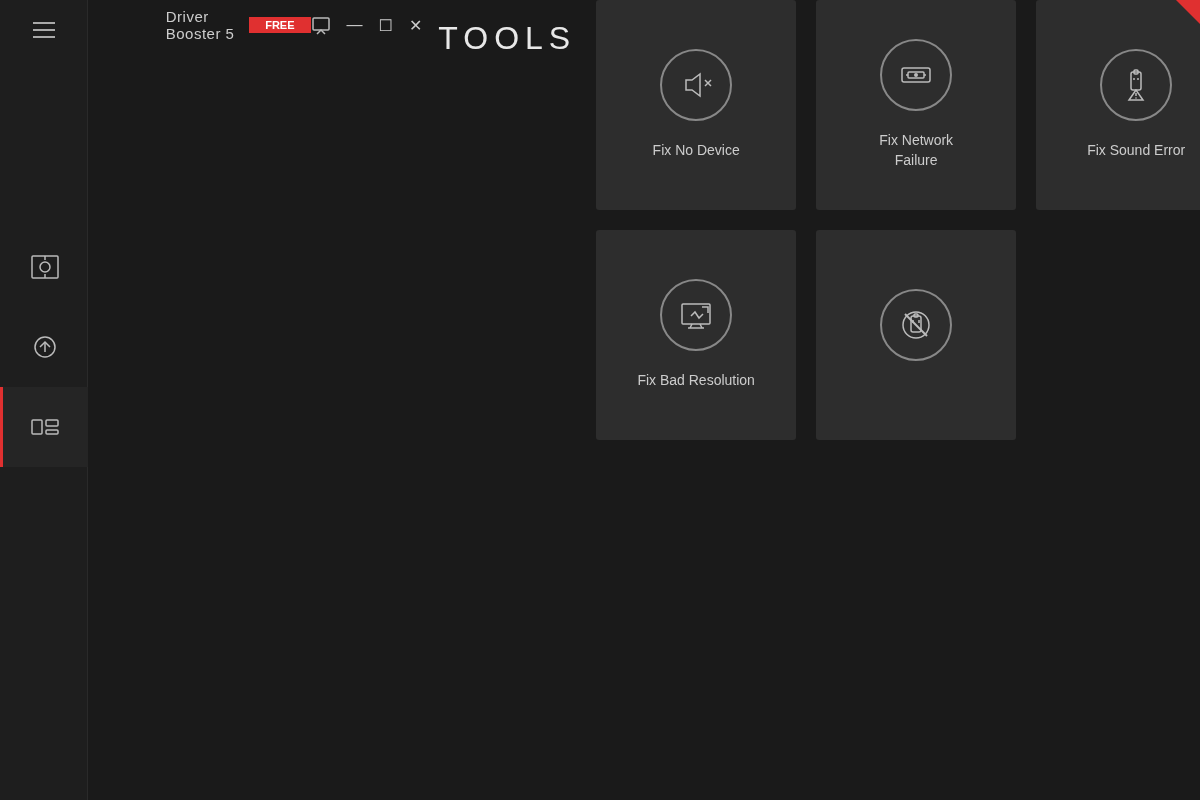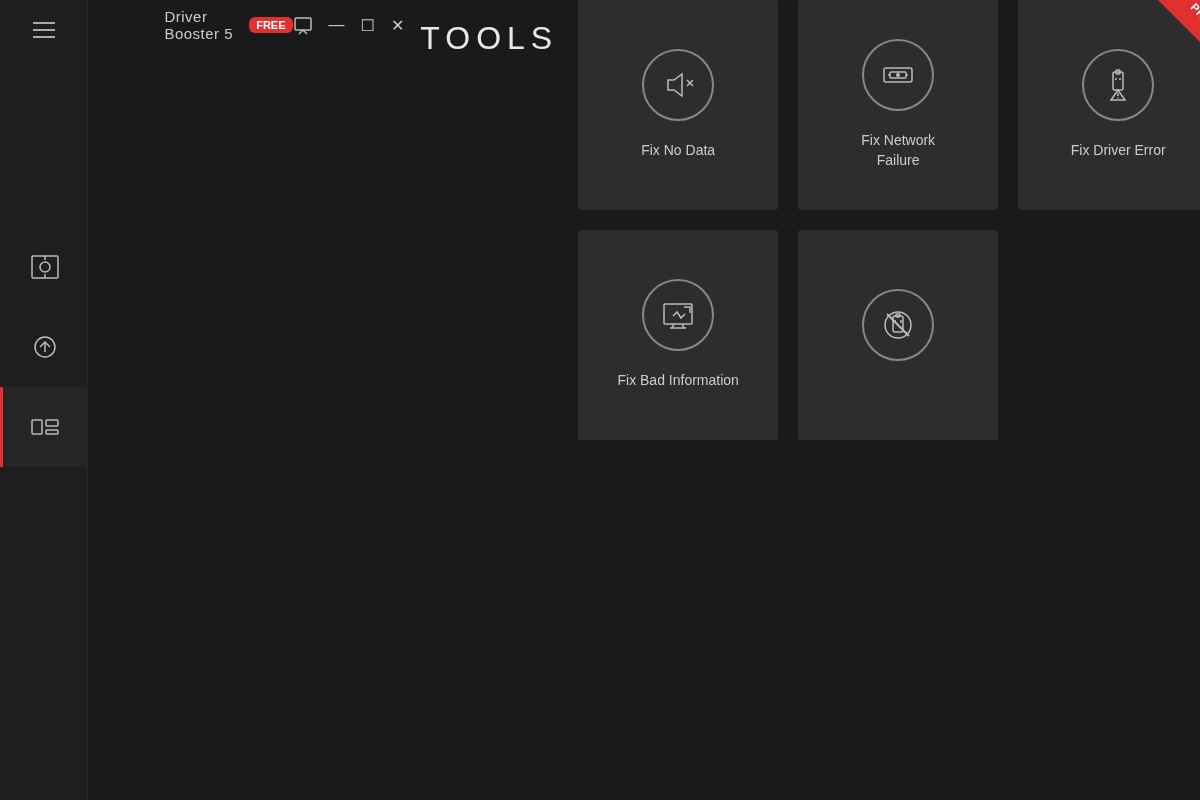--- a/index.html
+++ b/index.html
@@ -89,22 +89,22 @@
       font-size: 15px;
       color: #ccc;
       letter-spacing: 0.5px;
     }
 
     .free-badge {
       background-color: #e03030;
       color: #fff;
       font-size: 11px;
       font-weight: bold;
-      padding: 2px 7px;
-      border-radius: 6px;
+      padding: 2px 16px;
+      border-radius: 0;
     }
 
     .title-bar-controls {
       display: flex;
       gap: 16px;
       align-items: center;
     }
 
     .title-bar-btn {
       cursor: pointer;
@@ -293,21 +293,21 @@
   <div class="tools-grid">
 
     <div class="tool-card">
       <div class="tool-card-icon">
         <svg width="36" height="36" viewBox="0 0 36 36" stroke="#bbb" stroke-width="1.8">
           <polygon points="8,13 14,13 22,7 22,29 14,23 8,23"></polygon>
           <line x1="27" y1="13" x2="33" y2="19"></line>
           <line x1="33" y1="13" x2="27" y2="19"></line>
         </svg>
       </div>
-      <span class="tool-card-label">Fix No Data</span>
+      <span class="tool-card-label">Fix No Device</span>
     </div>
 
     <div class="tool-card">
       <div class="tool-card-icon">
         <svg width="38" height="38" viewBox="0 0 38 38" stroke="#bbb" stroke-width="1.8">
           <rect x="5" y="12" width="28" height="14" rx="2"></rect>
           <rect x="11" y="16" width="16" height="6" rx="1"></rect>
           <circle cx="19" cy="19" r="2" fill="#bbb" stroke="none"></circle>
           <line x1="9" y1="19" x2="11" y2="19"></line>
           <line x1="27" y1="19" x2="29" y2="19"></line>
@@ -325,36 +325,36 @@
           <rect x="14" y="6" width="10" height="18" rx="2"></rect>
           <rect x="17" y="4" width="4" height="4" rx="1"></rect>
           <line x1="17" y1="12" x2="17" y2="14"></line>
           <line x1="21" y1="12" x2="21" y2="14"></line>
 
           <polygon points="19,24 12,34 26,34"></polygon>
           <line x1="19" y1="27" x2="19" y2="30"></line>
           <circle cx="19" cy="32" r="0.8" fill="#bbb" stroke="none"></circle>
         </svg>
       </div>
-      <span class="tool-card-label">Fix Driver Error</span>
+      <span class="tool-card-label">Fix Sound Error</span>
     </div>
 
     <div class="tool-card">
       <div class="tool-card-icon">
         <svg width="38" height="38" viewBox="0 0 38 38" stroke="#bbb" stroke-width="1.8">
           <rect x="5" y="8" width="28" height="20" rx="1"></rect>
           <line x1="15" y1="28" x2="13" y2="32"></line>
           <line x1="23" y1="28" x2="25" y2="32"></line>
           <line x1="11" y1="32" x2="27" y2="32"></line>
           <polyline points="14,20 18,16 22,22 26,18"></polyline>
 
           <polyline points="25,11 31,11 31,17" stroke-width="1.5"></polyline>
         </svg>
       </div>
-      <span class="tool-card-label">Fix Bad Information</span>
+      <span class="tool-card-label">Fix Bad Resolution</span>
     </div>
 
     <div class="tool-card">
       <div class="tool-card-icon">
         <svg width="38" height="38" viewBox="0 0 38 38" stroke="#bbb" stroke-width="1.8">
           <circle cx="19" cy="19" r="13"></circle>
           <line x1="8" y1="8" x2="30" y2="30" stroke-width="2"></line>
 
           <rect x="14" y="10" width="10" height="16" rx="2" stroke-width="1.5"></rect>
           <rect x="17" y="8" width="4" height="3" rx="1"></rect>

